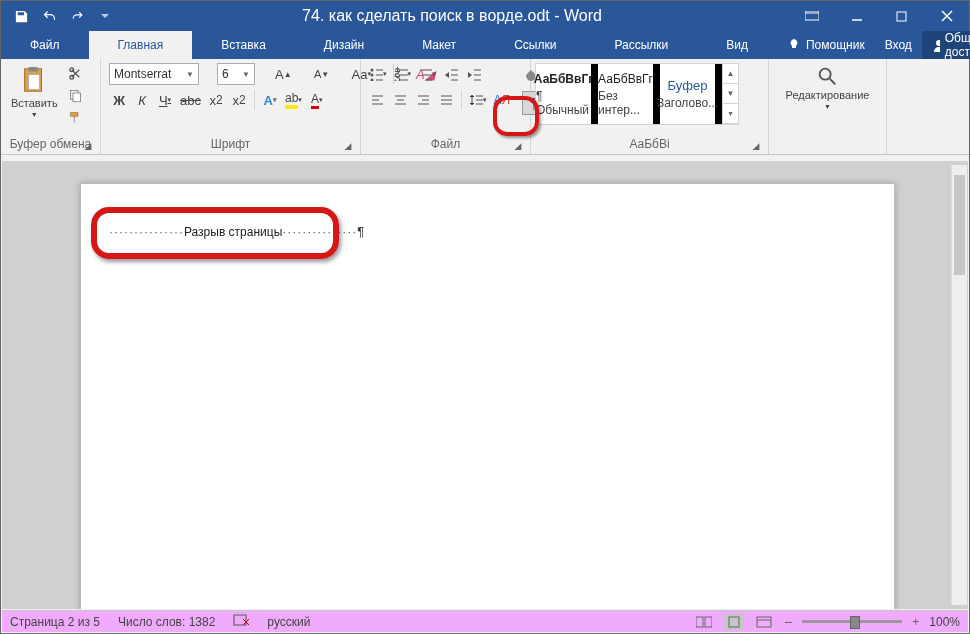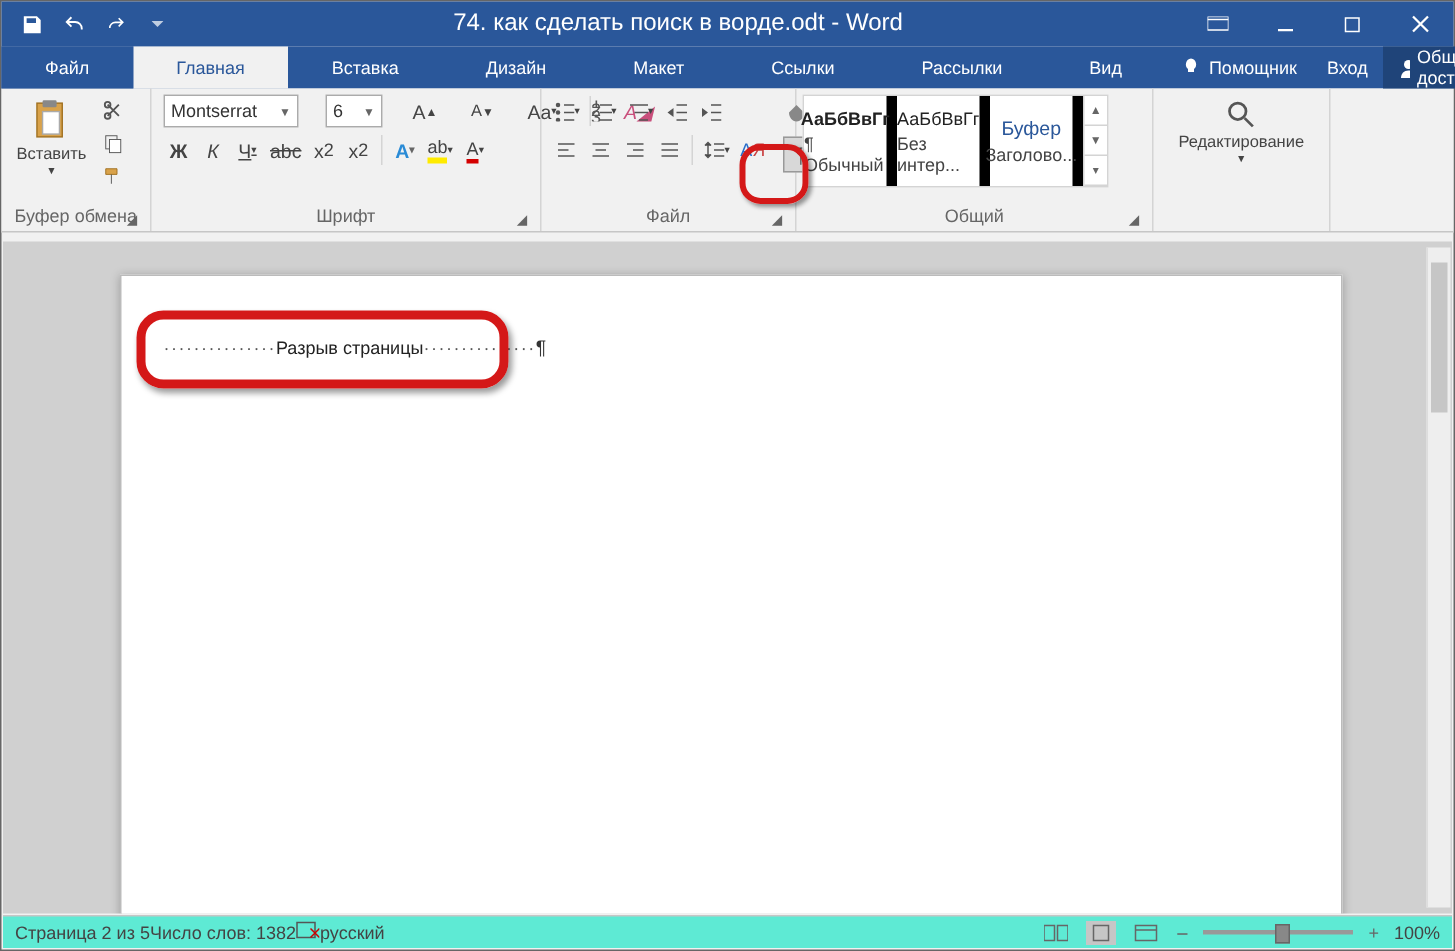--- a/index.html
+++ b/index.html
@@ -46,21 +46,21 @@
 .style-item.heading .style-prev{color:#2a579a;font-size:13px}
 .styles-scroll{width:16px;display:flex;flex-direction:column;border-left:1px solid #d4d4d4}
 .styles-scroll div{flex:1;display:flex;align-items:center;justify-content:center;font-size:8px;color:#666;border-bottom:1px solid #d4d4d4}
 .edit-group .bigbtn svg{width:22px;height:22px}
 .doc-area{position:absolute;left:1px;right:1px;top:160px;bottom:24px;background:#d0d0d0;overflow:hidden}
 .page{position:absolute;left:78px;top:22px;width:815px;height:560px;background:#fff;box-shadow:0 0 6px rgba(0,0,0,.25);border:1px solid #bbb}
 .pagetext{position:absolute;left:28px;top:40px;font-size:12px;color:#222;font-family:"Segoe UI";display:flex;align-items:center}
 .dotted{letter-spacing:1px;color:#555}
 .pilc{font-size:13px;color:#333}
 .red2{position:absolute;left:90px;top:206px;width:248px;height:52px;border:6px solid #d41818;border-radius:18px;z-index:50;box-shadow:2px 3px 4px rgba(0,0,0,.4)}
-.statusbar{position:absolute;left:1px;right:1px;bottom:1px;height:22px;background:#5eead4;border-top:1px solid #c6c6c6;display:flex;align-items:center;padding:0 8px;font-size:11px;color:#444;}
+.statusbar{position:absolute;left:1px;right:1px;bottom:1px;height:22px;background:#f0abfc;border-top:1px solid #c6c6c6;display:flex;align-items:center;padding:0 8px;font-size:11px;color:#444;gap:18px}
 .statusbar .right{margin-left:auto;display:flex;align-items:center;gap:10px}
 .zoom-slider{width:100px;height:3px;background:#999;position:relative}
 .zoom-slider::before{content:"";position:absolute;left:48px;top:-4px;width:8px;height:11px;background:#888;border:1px solid #666}
 .viewbtn{width:20px;height:16px;display:flex;align-items:center;justify-content:center}
 .scrollbar-v{position:absolute;right:2px;top:164px;bottom:28px;width:16px;background:#eee;border-left:1px solid #ddd}
 .scroll-thumb{position:absolute;left:2px;right:2px;top:10px;height:100px;background:#c6c6c6}
 </style>
 </head>
 <body>
 
@@ -343,21 +343,21 @@
               <div class="style-prev">Буфер</div>
               <div>Заголово...</div>
             </div>
           <div class="styles-scroll">
               <div>▲</div>
               <div>▼</div>
               <div>▾</div>
             </div>
         </div>
       </div>
-      <div class="group-label"><span>Общий</span><span class="dlaunch">◢</span></div>
+      <div class="group-label"><span>АаБбВі</span><span class="dlaunch">◢</span></div>
     </div>
 
     <div class="group edit-group" style="width:118px">
       <div class="group-body" style="justify-content:center">
         <div class="bigbtn">
           <svg viewBox="0 0 24 24">
               <circle cx="10" cy="10" r="6" fill="none" stroke="#555" stroke-width="2"></circle>
               <line x1="15" y1="15" x2="21" y2="21" stroke="#555" stroke-width="2"></line>
             </svg>
           <span style="font-size:11px">Редактирование</span>

